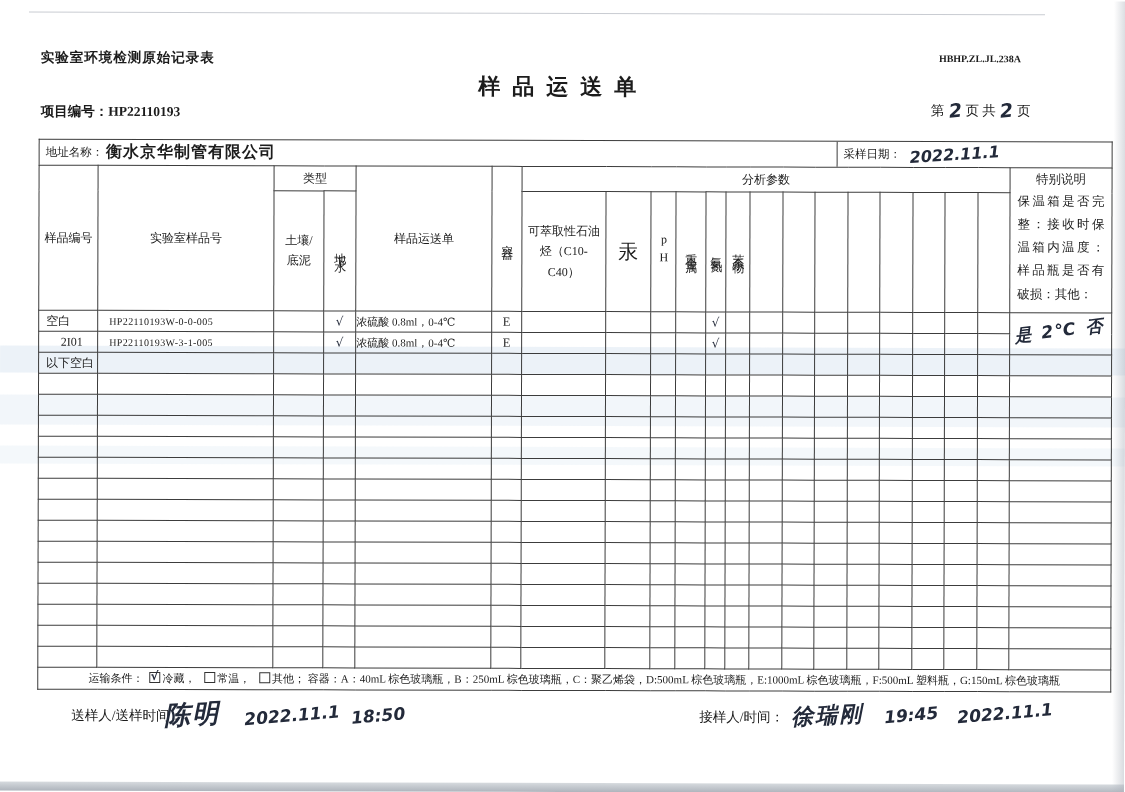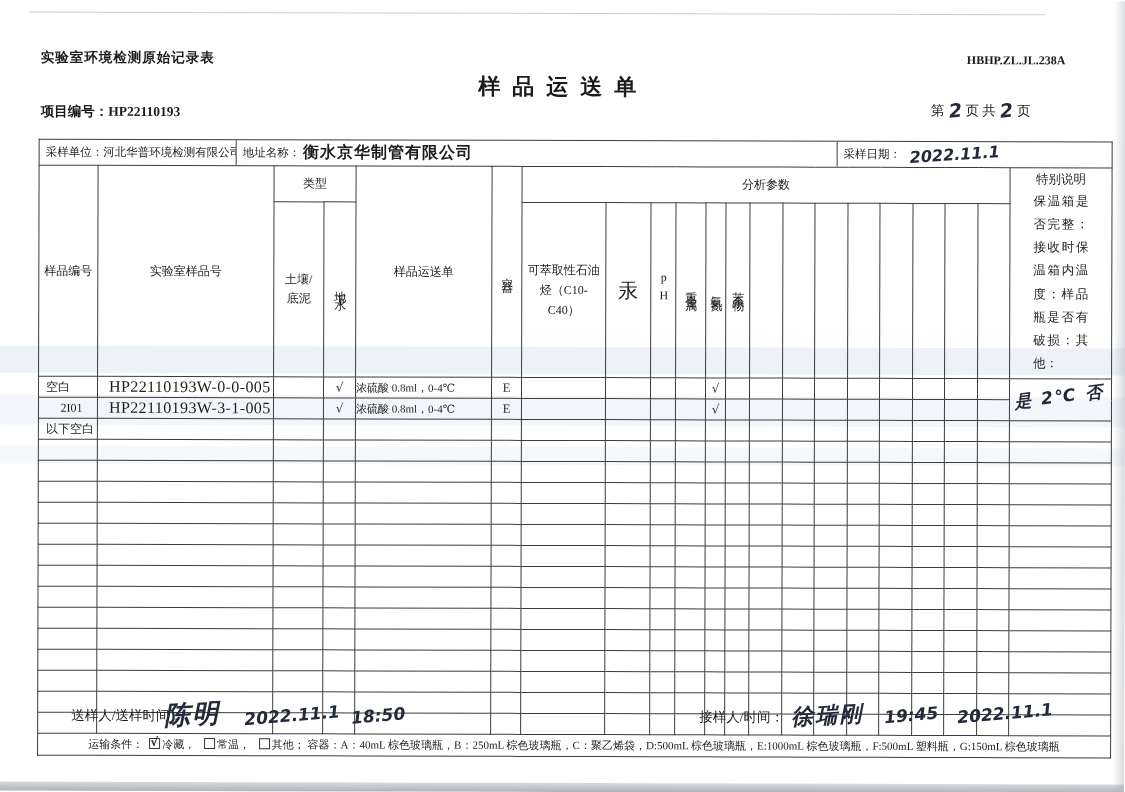--- a/index.html
+++ b/index.html
@@ -18,21 +18,21 @@
   
   .scan-band{position:absolute;left:0;width:1125px;pointer-events:none;}
   .band1{top:347px;height:27px;background:rgba(213,227,240,0.45);}
   .band2{top:396px;height:30px;background:rgba(217,229,241,0.35);}
   .band3{top:447px;height:18px;background:rgba(220,231,242,0.30);}
   .topline{position:absolute;top:13px;left:28px;width:1016px;height:1px;background:#c9ccd2;}
   .bottom-edge{position:absolute;left:0;top:783px;width:1125px;height:9px;background:linear-gradient(#d6dade,#aeb4bc);}
   .right-edge{position:absolute;top:0;left:1113px;width:12px;height:792px;background:linear-gradient(to right,rgba(255,255,255,0),rgba(170,176,185,0.45));}
 
   .hdr-left{position:absolute;left:40px;top:50px;font-size:13.5px;font-weight:bold;letter-spacing:1px;}
-  .hdr-right{position:absolute;left:938px;top:52px;font-size:12px;font-weight:bold;font-family:"Liberation Serif",serif;margin-left:28px;}
+  .hdr-right{position:absolute;left:938px;top:52px;font-size:10px;font-weight:bold;font-family:"Liberation Serif",serif;}
   .title{position:absolute;left:0;top:72px;width:1125px;text-align:center;font-size:22px;font-weight:bold;letter-spacing:12px;}
   .project{position:absolute;left:40px;top:104px;font-size:13.5px;font-weight:bold;}
   .pageno{position:absolute;left:930px;top:100px;font-size:13.5px;display:flex;align-items:center;gap:4px;}
 
   .hw{font-family:"DejaVu Sans",sans-serif;font-style:italic;color:var(--ink);}
   .hw-num{font-size:19px;font-weight:bold;display:inline-block;transform:rotate(-6deg);line-height:1;}
 
   
   .info-row{position:absolute;left:38px;top:140px;width:1074px;height:26px;display:flex;
     border:1.6px solid var(--line);border-bottom:none;font-size:11.5px;}
@@ -47,27 +47,27 @@
   table.main{position:absolute;left:38px;top:166px;width:1074px;border-collapse:collapse;table-layout:fixed;
     border:1.6px solid var(--line);font-size:12px;}
   table.main th,table.main td{border:1px solid var(--line);font-weight:normal;overflow:hidden;}
   thead .r1 th{height:25px;text-align:center;}
   thead .r2 th{height:120px;text-align:center;vertical-align:middle;}
   thead th.h-span2{vertical-align:middle;text-align:center;}
   .vert{writing-mode:vertical-rl;text-orientation:upright;letter-spacing:4px;display:inline-block;}
   .soil-wrap{display:inline-block;width:36px;word-break:break-all;line-height:1.6;}
   .hg{font-size:20px;}
   .oil-hdr{padding:2px 3px;line-height:1.7;}
-  .note-cell{vertical-align:top;padding:3px 23px;}
+  .note-cell{vertical-align:top;padding:3px 7px;}
   .note-title{text-align:center;font-size:12.5px;margin-bottom:2px;}
   .note-body{font-size:12.5px;line-height:1.85;text-align:justify;}
 
   tbody td{height:21px;font-size:12px;}
   td.c-sample{padding-left:7px;}
-  td.c-lab{padding-left:11px;font-size:16px;letter-spacing:0.4px;font-family:"Liberation Serif",serif;}
+  td.c-lab{padding-left:11px;font-size:10px;letter-spacing:0.4px;font-family:"Liberation Serif",serif;}
   td.ck{text-align:center;font-style:normal;font-weight:bold;font-size:12px;}
   td.c-cp{text-align:left;font-size:11px;}
   td.c-cont{text-align:center;font-size:12.5px;}
   td.c-note-hw{position:relative;}
   .note-scrawl{position:absolute;left:4px;top:6px;font-size:17px;font-weight:bold;transform:rotate(-7deg);letter-spacing:2px;white-space:nowrap;}
 
   tfoot td{height:22px;font-size:11px;text-align:center;white-space:nowrap;}
   .cb{display:inline-block;width:11px;height:11px;border:1.2px solid #333;vertical-align:-1px;margin:0 2px 0 6px;position:relative;}
   .cb .mark{position:absolute;left:0px;top:-4px;font-size:12px;font-weight:bold;font-style:normal;}
 
@@ -103,24 +103,20 @@
   </div>
   <div class="pageno">
     <span>第</span>
     <span class="hw hw-num">2</span>
     <span>页  共</span>
     <span class="hw hw-num">2</span>
     <span>页</span>
   </div>
 
   <div class="info-row">
-    <div class="info-cell ic1">
-      <span>采样单位：</span>
-        <span>河北华普环境检测有限公司</span>
-    </div>
     <div class="info-cell ic2">
       <span>地址名称：</span>
         <span class="addr-val">衡水京华制管有限公司</span>
     </div>
     <div class="info-cell ic3">
       <span>采样日期：</span>
         <span class="hw date-hw">2022.11.1</span>
     </div>
   </div>
 

